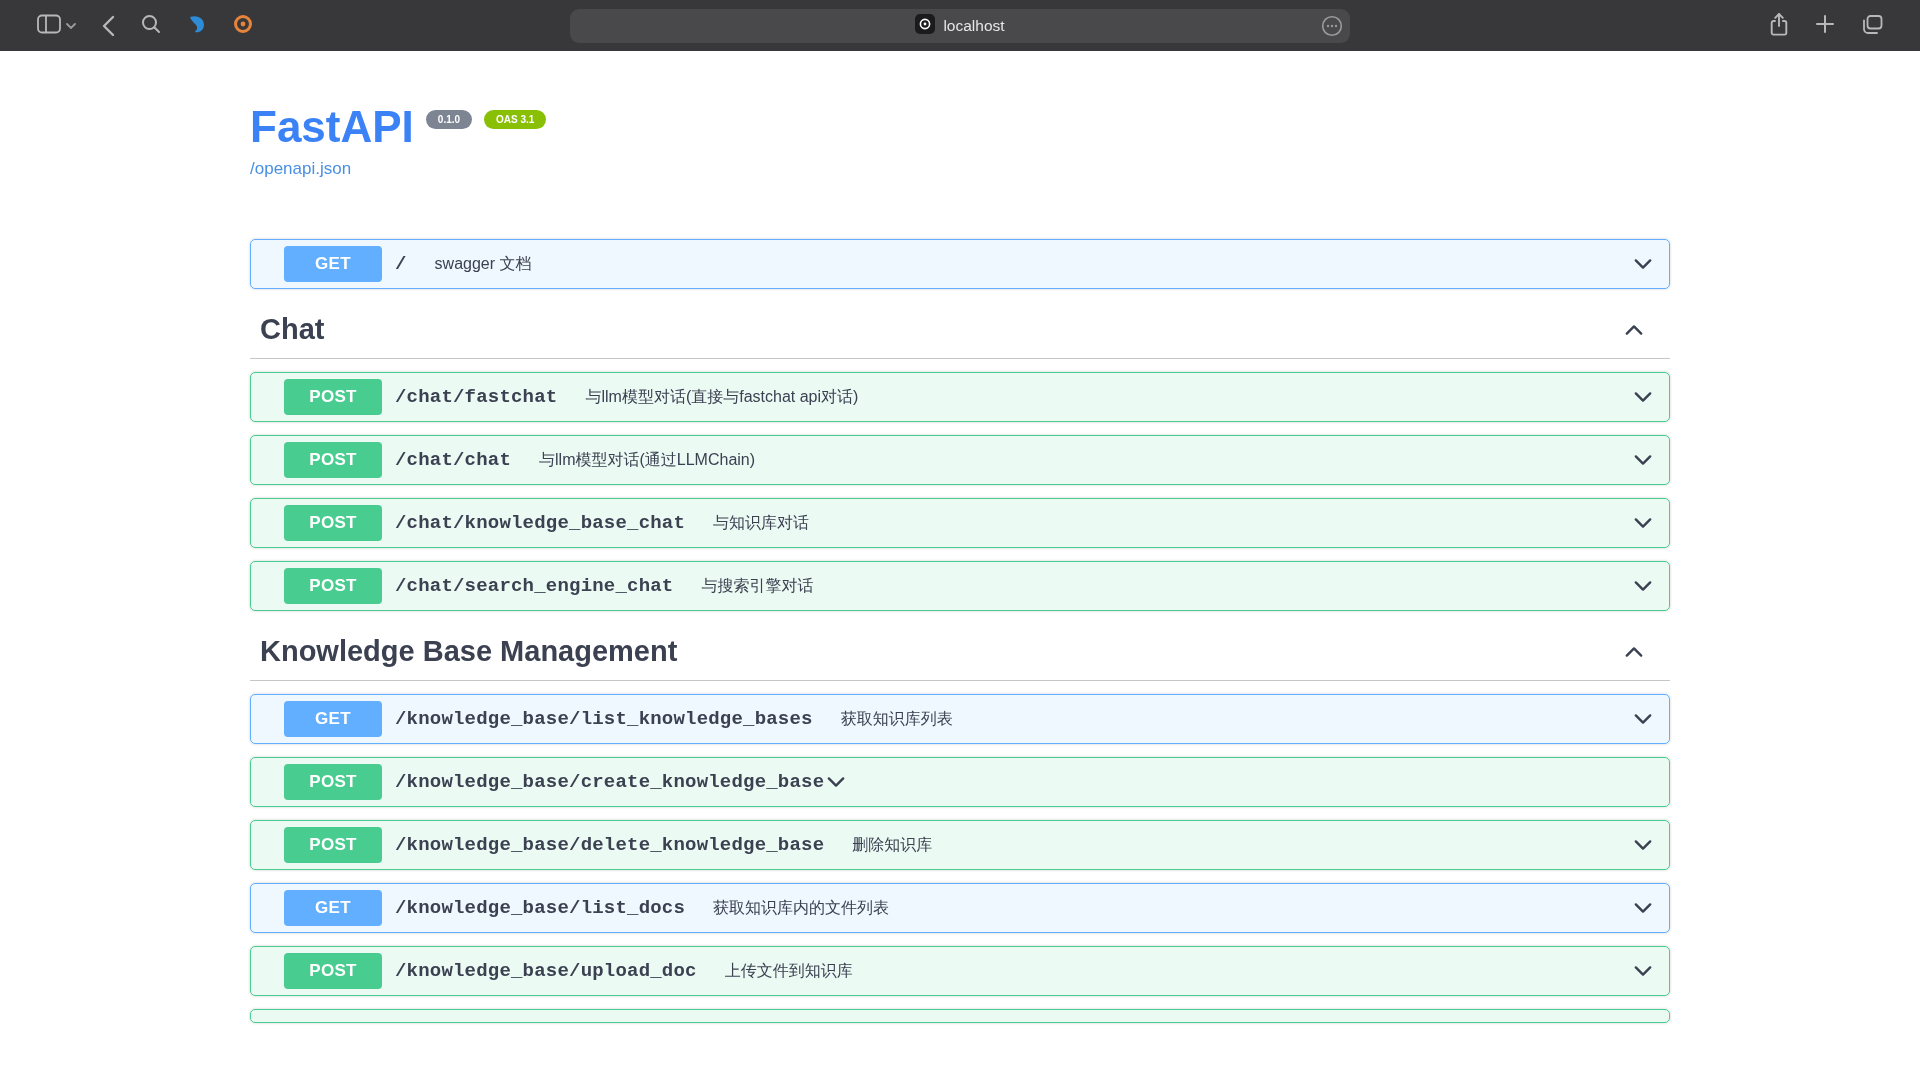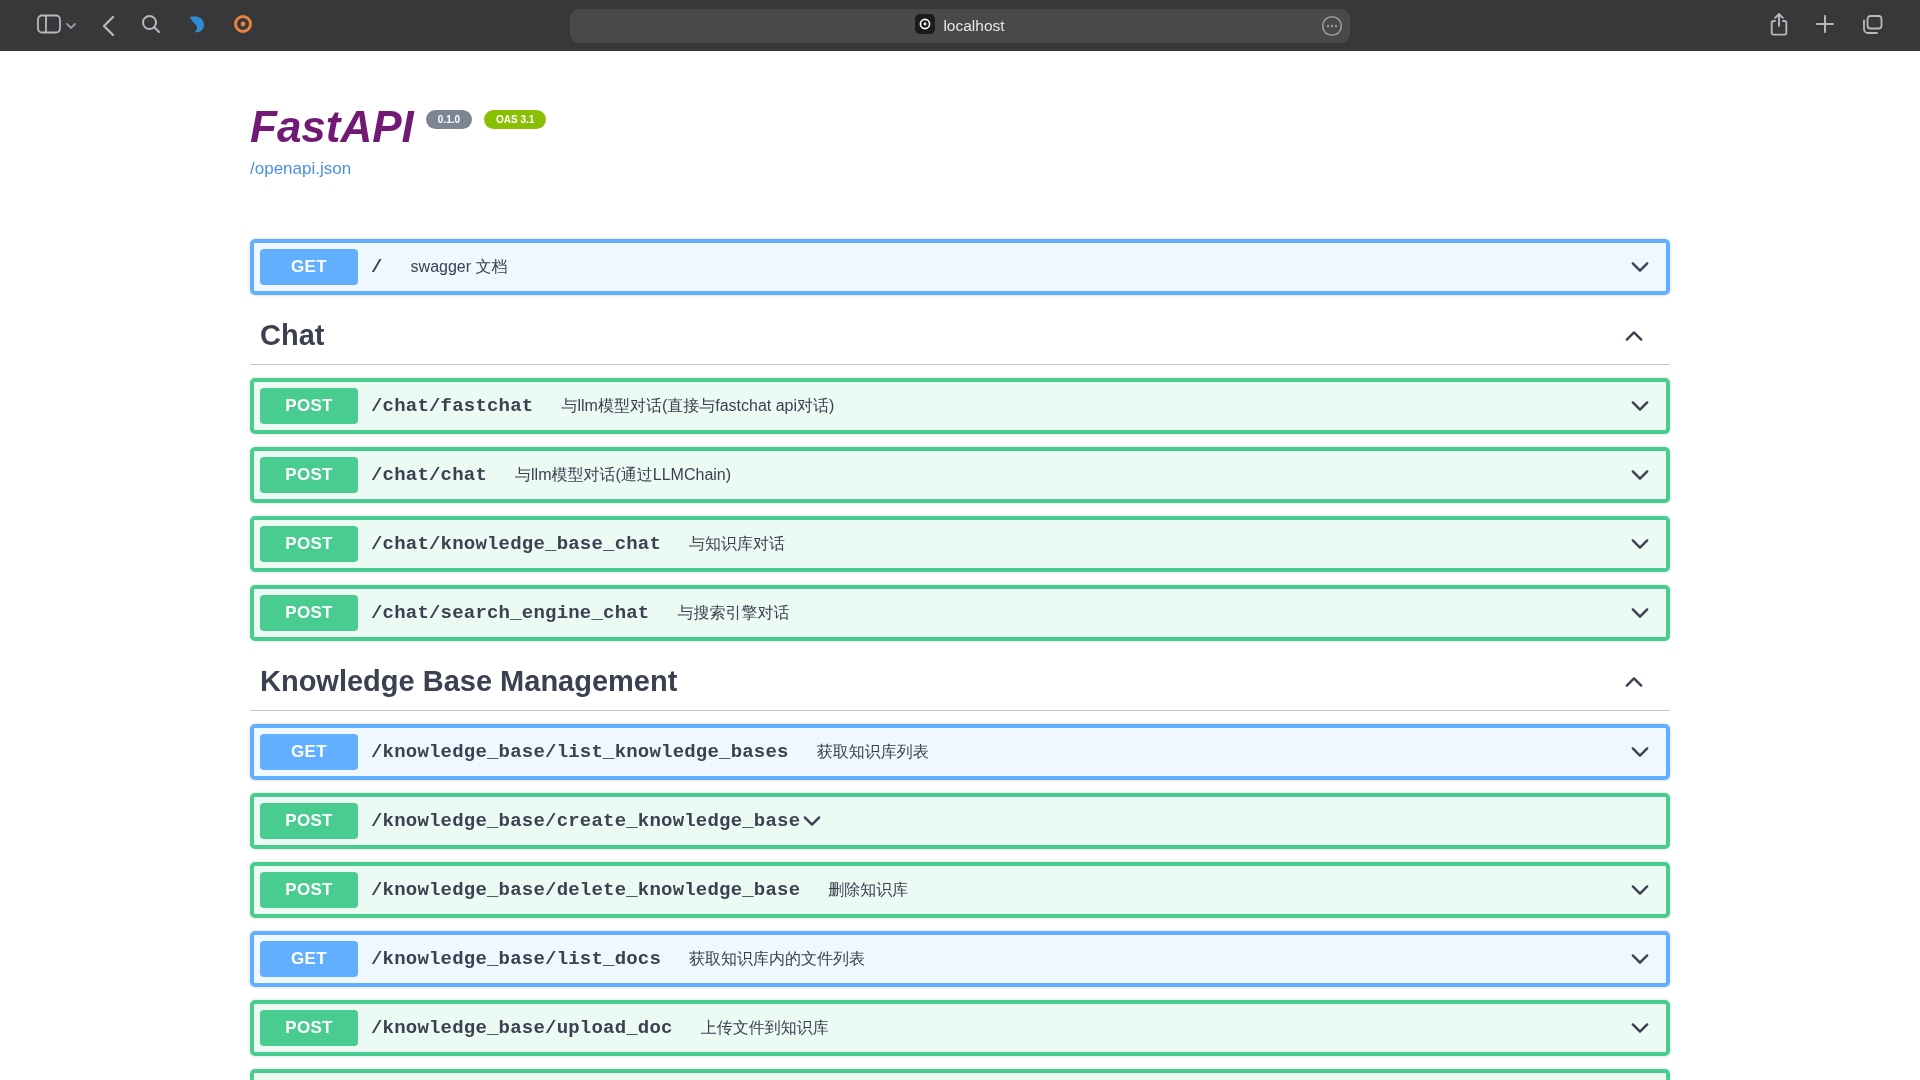--- a/index.html
+++ b/index.html
@@ -45,21 +45,21 @@
   
   .page {
     height:1029px;
     background:#ffffff;
     overflow:hidden;
   }
   .sw-wrap { width:1420px; margin:0 auto; padding-top:52px; }
 
   .info { margin-bottom:60px; }
   .title-row { display:flex; align-items:flex-start; gap:12px; }
-  .api-title { font-size:44px; font-weight:700; color:#701a75; line-height:1.1;font-style:italic; }
+  .api-title { font-size:44px; font-weight:700; color:#3b82f6; line-height:1.1; }
   .badge {
     display:inline-block;
     border-radius:57px;
     color:#fff;
     font-weight:700;
     font-size:10px;
     padding:4px 12px;
     margin-top:7px;
   }
   .badge-version { background:#7d8492; }
@@ -79,24 +79,25 @@
     padding:10px 24px 12px 10px;
     margin-top:14px;
     border-bottom:1px solid rgba(59,65,81,.3);
     cursor:pointer;
   }
   .tag-name { font-size:29px; font-weight:700; color:#3b4151; }
   .tag-spacer { flex:1; }
 
   .opblock {
     margin-top:13px;
-    border:4px solid #eab308;
+    border:1px solid #eab308;
     border-radius:5px;
     box-shadow:0 0 3px rgba(0,0,0,.19);
     cursor:pointer;
+    padding-left:27px;
   }
   .opblock-get  { border-color:#61affe; background:rgba(97,175,254,.1); }
   .opblock-post { border-color:#49cc90; background:rgba(73,204,144,.1); }
   .opblock-summary {
     display:flex;
     align-items:center;
     padding:6px 14px 6px 6px;
   }
   .method {
     min-width:98px;

